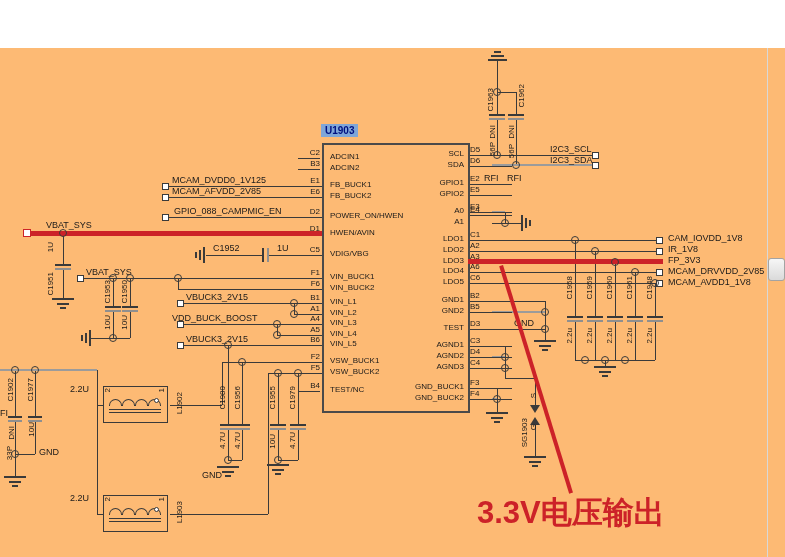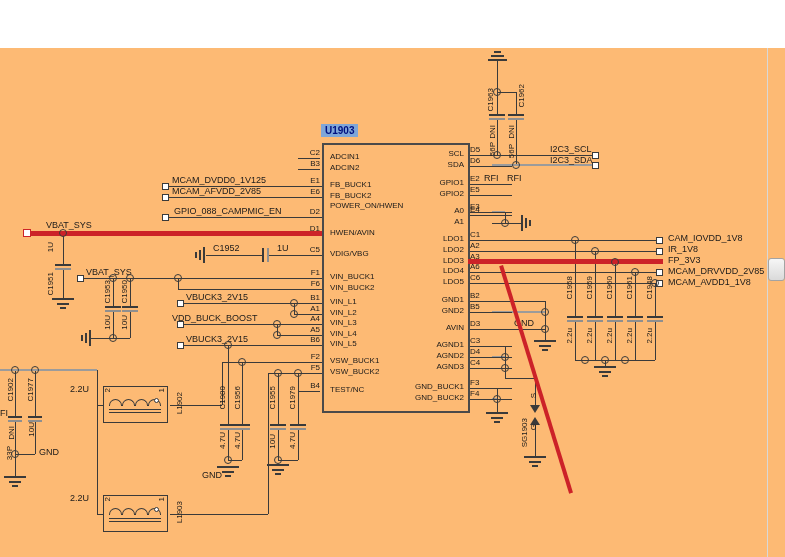--- a/index.html
+++ b/index.html
@@ -45,20 +45,21 @@
 <body>
 
 <div id="sheet">
 
   <div class="chip"></div>
   <div class="refdes">U1903</div>
 
   <div class="rl" style="left:30px;top:183px;width:292px;height:5px"></div>
   <div class="rl" style="left:468px;top:211px;width:195px;height:5px"></div>
   <div class="diag"></div>
+  <div class="redtext">3.3V电压输出</div>
   <div class="portr" style="left:23px;top:181px"></div>
 
   <div class="lbox" style="left:103px;top:338px"></div>
   <div class="arcrow" style="left:109px;top:351px">
     <div class="arc"></div>
       <div class="arc"></div>
       <div class="arc"></div>
       <div class="arc"></div>
   </div>
   <div class="w" style="left:109px;top:361px;width:52px;height:1px"></div>
@@ -373,21 +374,21 @@
     <div class="vt" style="left:520px;top:370px">SG1903</div>
     <div class="lp" style="top:99px">C2</div>
     <div class="ln" style="top:104px">ADCIN1</div>
     <div class="lp" style="top:110px">B3</div>
     <div class="ln" style="top:115px">ADCIN2</div>
     <div class="lp" style="top:127px">E1</div>
     <div class="ln" style="top:132px">FB_BUCK1</div>
     <div class="lp" style="top:138px">E6</div>
     <div class="ln" style="top:143px">FB_BUCK2</div>
     <div class="lp" style="top:158px">D2</div>
-    <div class="ln" style="top:153px">POWER_ON/HWEN</div>
+    <div class="ln" style="top:163px">POWER_ON/HWEN</div>
     <div class="lp" style="top:175px">D1</div>
     <div class="ln" style="top:180px">HWEN/AVIN</div>
     <div class="lp" style="top:196px">C5</div>
     <div class="ln" style="top:201px">VDIG/VBG</div>
     <div class="lp" style="top:219px">F1</div>
     <div class="ln" style="top:224px">VIN_BUCK1</div>
     <div class="lp" style="top:230px">F6</div>
     <div class="ln" style="top:235px">VIN_BUCK2</div>
     <div class="lp" style="top:244px">B1</div>
     <div class="ln" style="top:249px">VIN_L1</div>
@@ -425,21 +426,21 @@
     <div class="rn" style="top:208px">LDO3</div>
     <div class="rp" style="top:213px">A6</div>
     <div class="rn" style="top:218px">LDO4</div>
     <div class="rp" style="top:224px">C6</div>
     <div class="rn" style="top:229px">LDO5</div>
     <div class="rp" style="top:242px">B2</div>
     <div class="rn" style="top:247px">GND1</div>
     <div class="rp" style="top:253px">B5</div>
     <div class="rn" style="top:258px">GND2</div>
     <div class="rp" style="top:270px">D3</div>
-    <div class="rn" style="top:275px">AVIN</div>
+    <div class="rn" style="top:275px">TEST</div>
     <div class="rp" style="top:287px">C3</div>
     <div class="rn" style="top:292px">AGND1</div>
     <div class="rp" style="top:298px">D4</div>
     <div class="rn" style="top:303px">AGND2</div>
     <div class="rp" style="top:309px">C4</div>
     <div class="rn" style="top:314px">AGND3</div>
     <div class="rp" style="top:329px">F3</div>
     <div class="rn" style="top:334px">GND_BUCK1</div>
     <div class="rp" style="top:340px">F4</div>
     <div class="rn" style="top:345px">GND_BUCK2</div>

